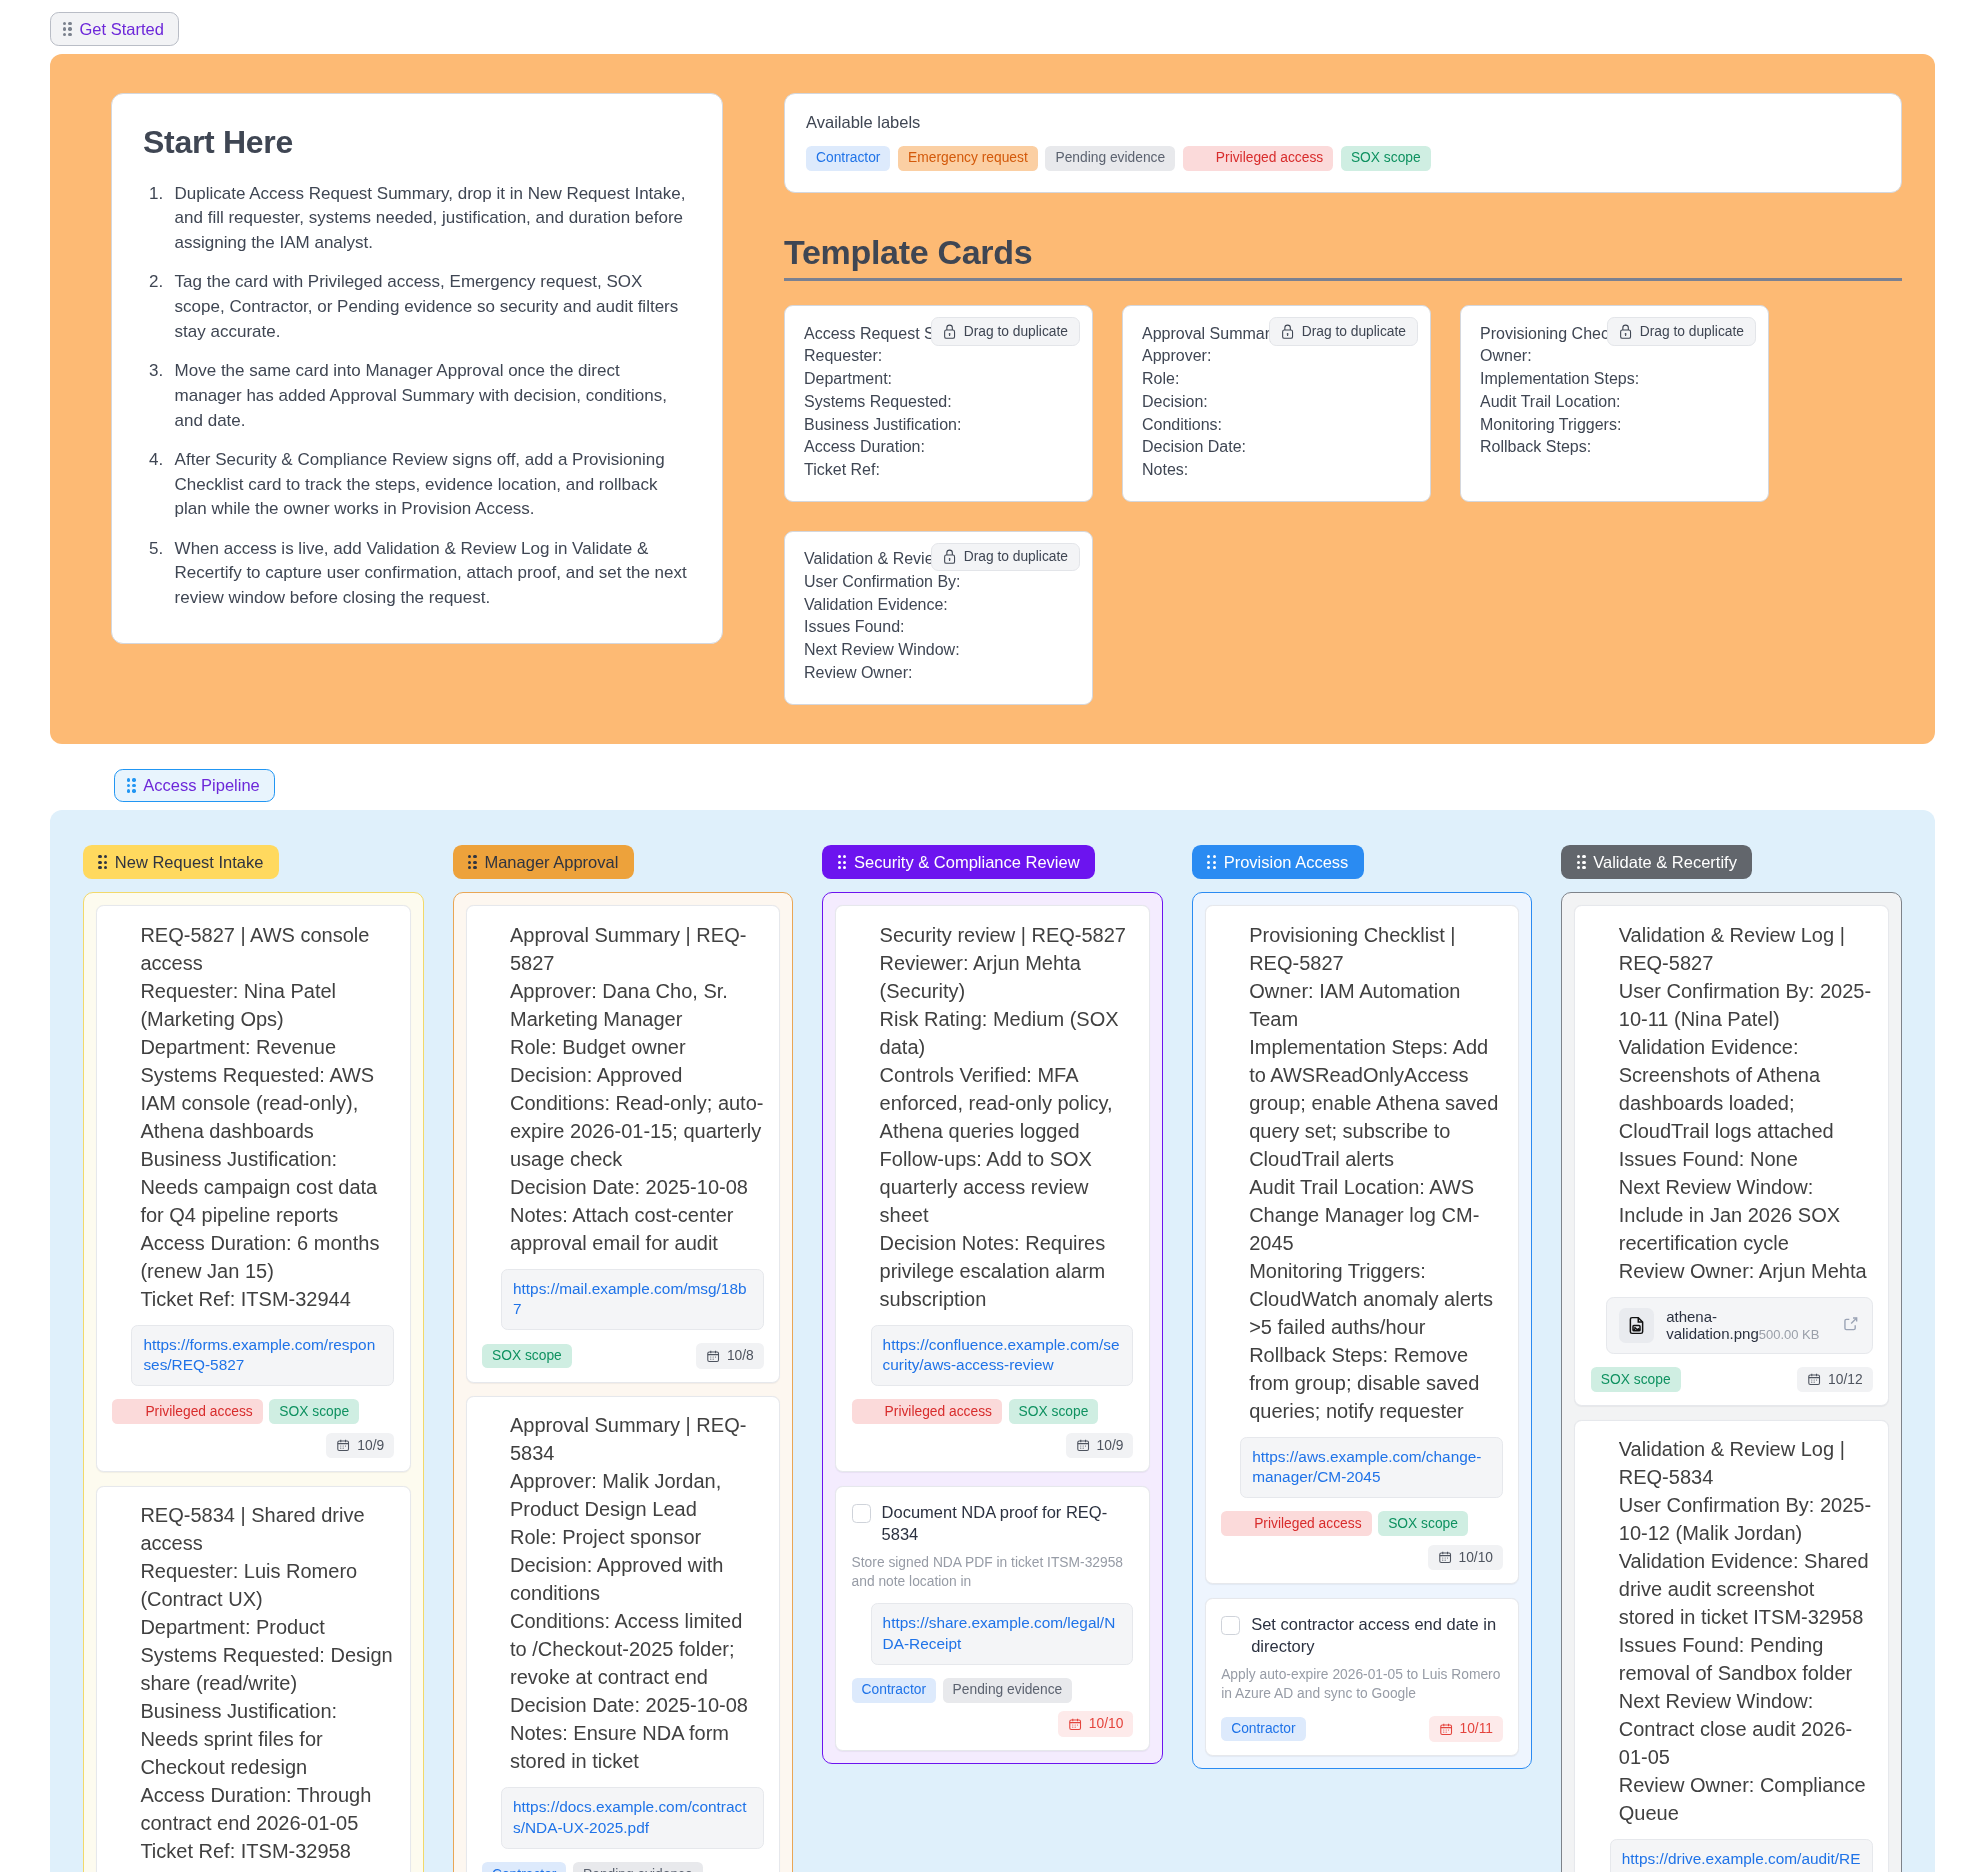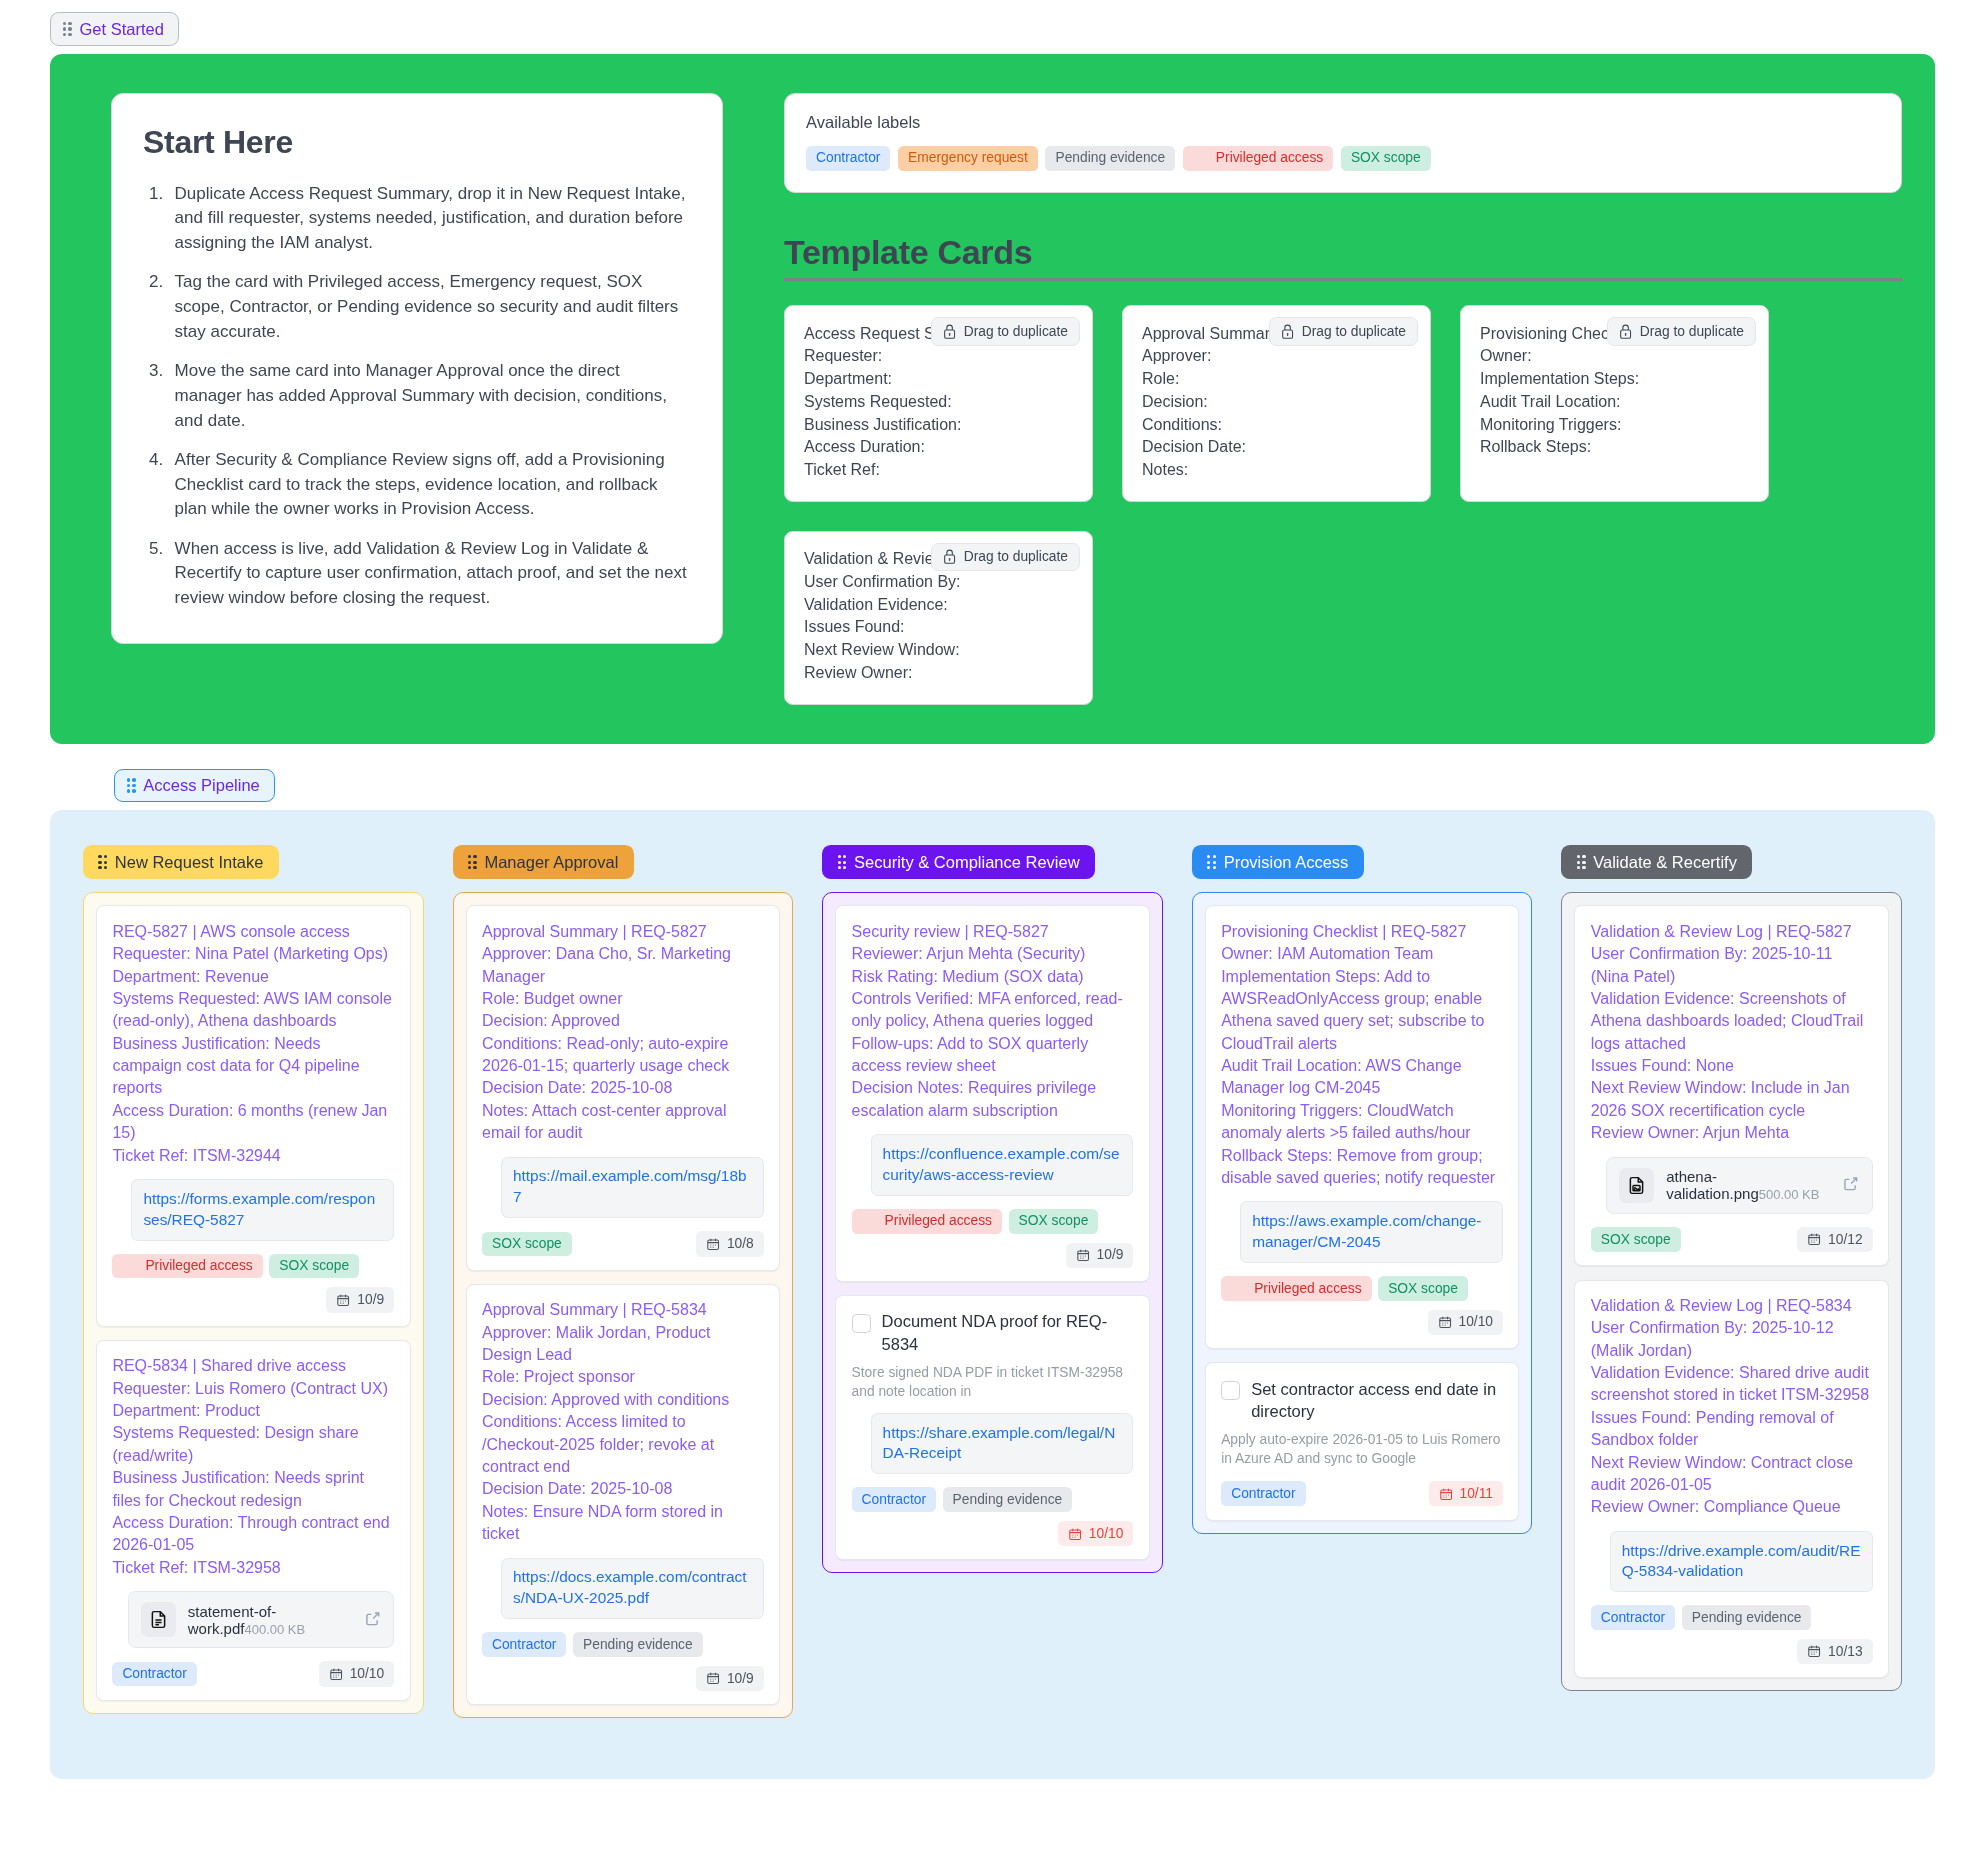--- a/index.html
+++ b/index.html
@@ -37,21 +37,21 @@
     grid-auto-rows: 3.3px;
     gap: 2.2px;
     flex: 0 0 auto;
   }
   .grip i { display:block; width:3.3px; height:3.3px; border-radius:50%; background:#7a818d; }
   .tab-chip.blue .grip i { background: #2196f3; }
 
   
   .gs-panel {
     margin: 7.7px 50px 0 50px;
-    background: #22c55e;
+    background: #fdba74;
     border-radius: 12px;
     padding: 39px 33px 39px 61px;
     display: flex;
     gap: 61px;
     align-items: flex-start;
   }
   .start-here {
     flex: 0 0 612px;
     background: #ffffff;
     border: 1.4px solid #d4d7dd;
@@ -179,21 +179,21 @@
 
   .card {
     background: #ffffff;
     border: 1.1px solid #e6e8ec;
     border-radius: 7.7px;
     padding: 14.3px 15.4px 13.2px 15.4px;
     margin-bottom: 13.2px;
     box-shadow: 0 0.6px 1.1px rgba(20,25,40,.05);
   }
   .card:last-child { margin-bottom: 0; }
-  .card-text { font-size: 16px; line-height: 1.4; color: #8b5cf6; white-space: pre-line; }
+  .card-text { font-size: 20px; line-height: 1.4; color: #404040; white-space: pre-line; margin-left: 28px; }
 
   .todo-head { display: flex; gap: 11px; align-items: flex-start; }
   .todo-box {
     flex: 0 0 auto;
     width: 19px; height: 19px;
     border: 1.7px solid #cfd3da;
     border-radius: 4.4px;
     margin-top: 3.3px;
     background: #fff;
   }

